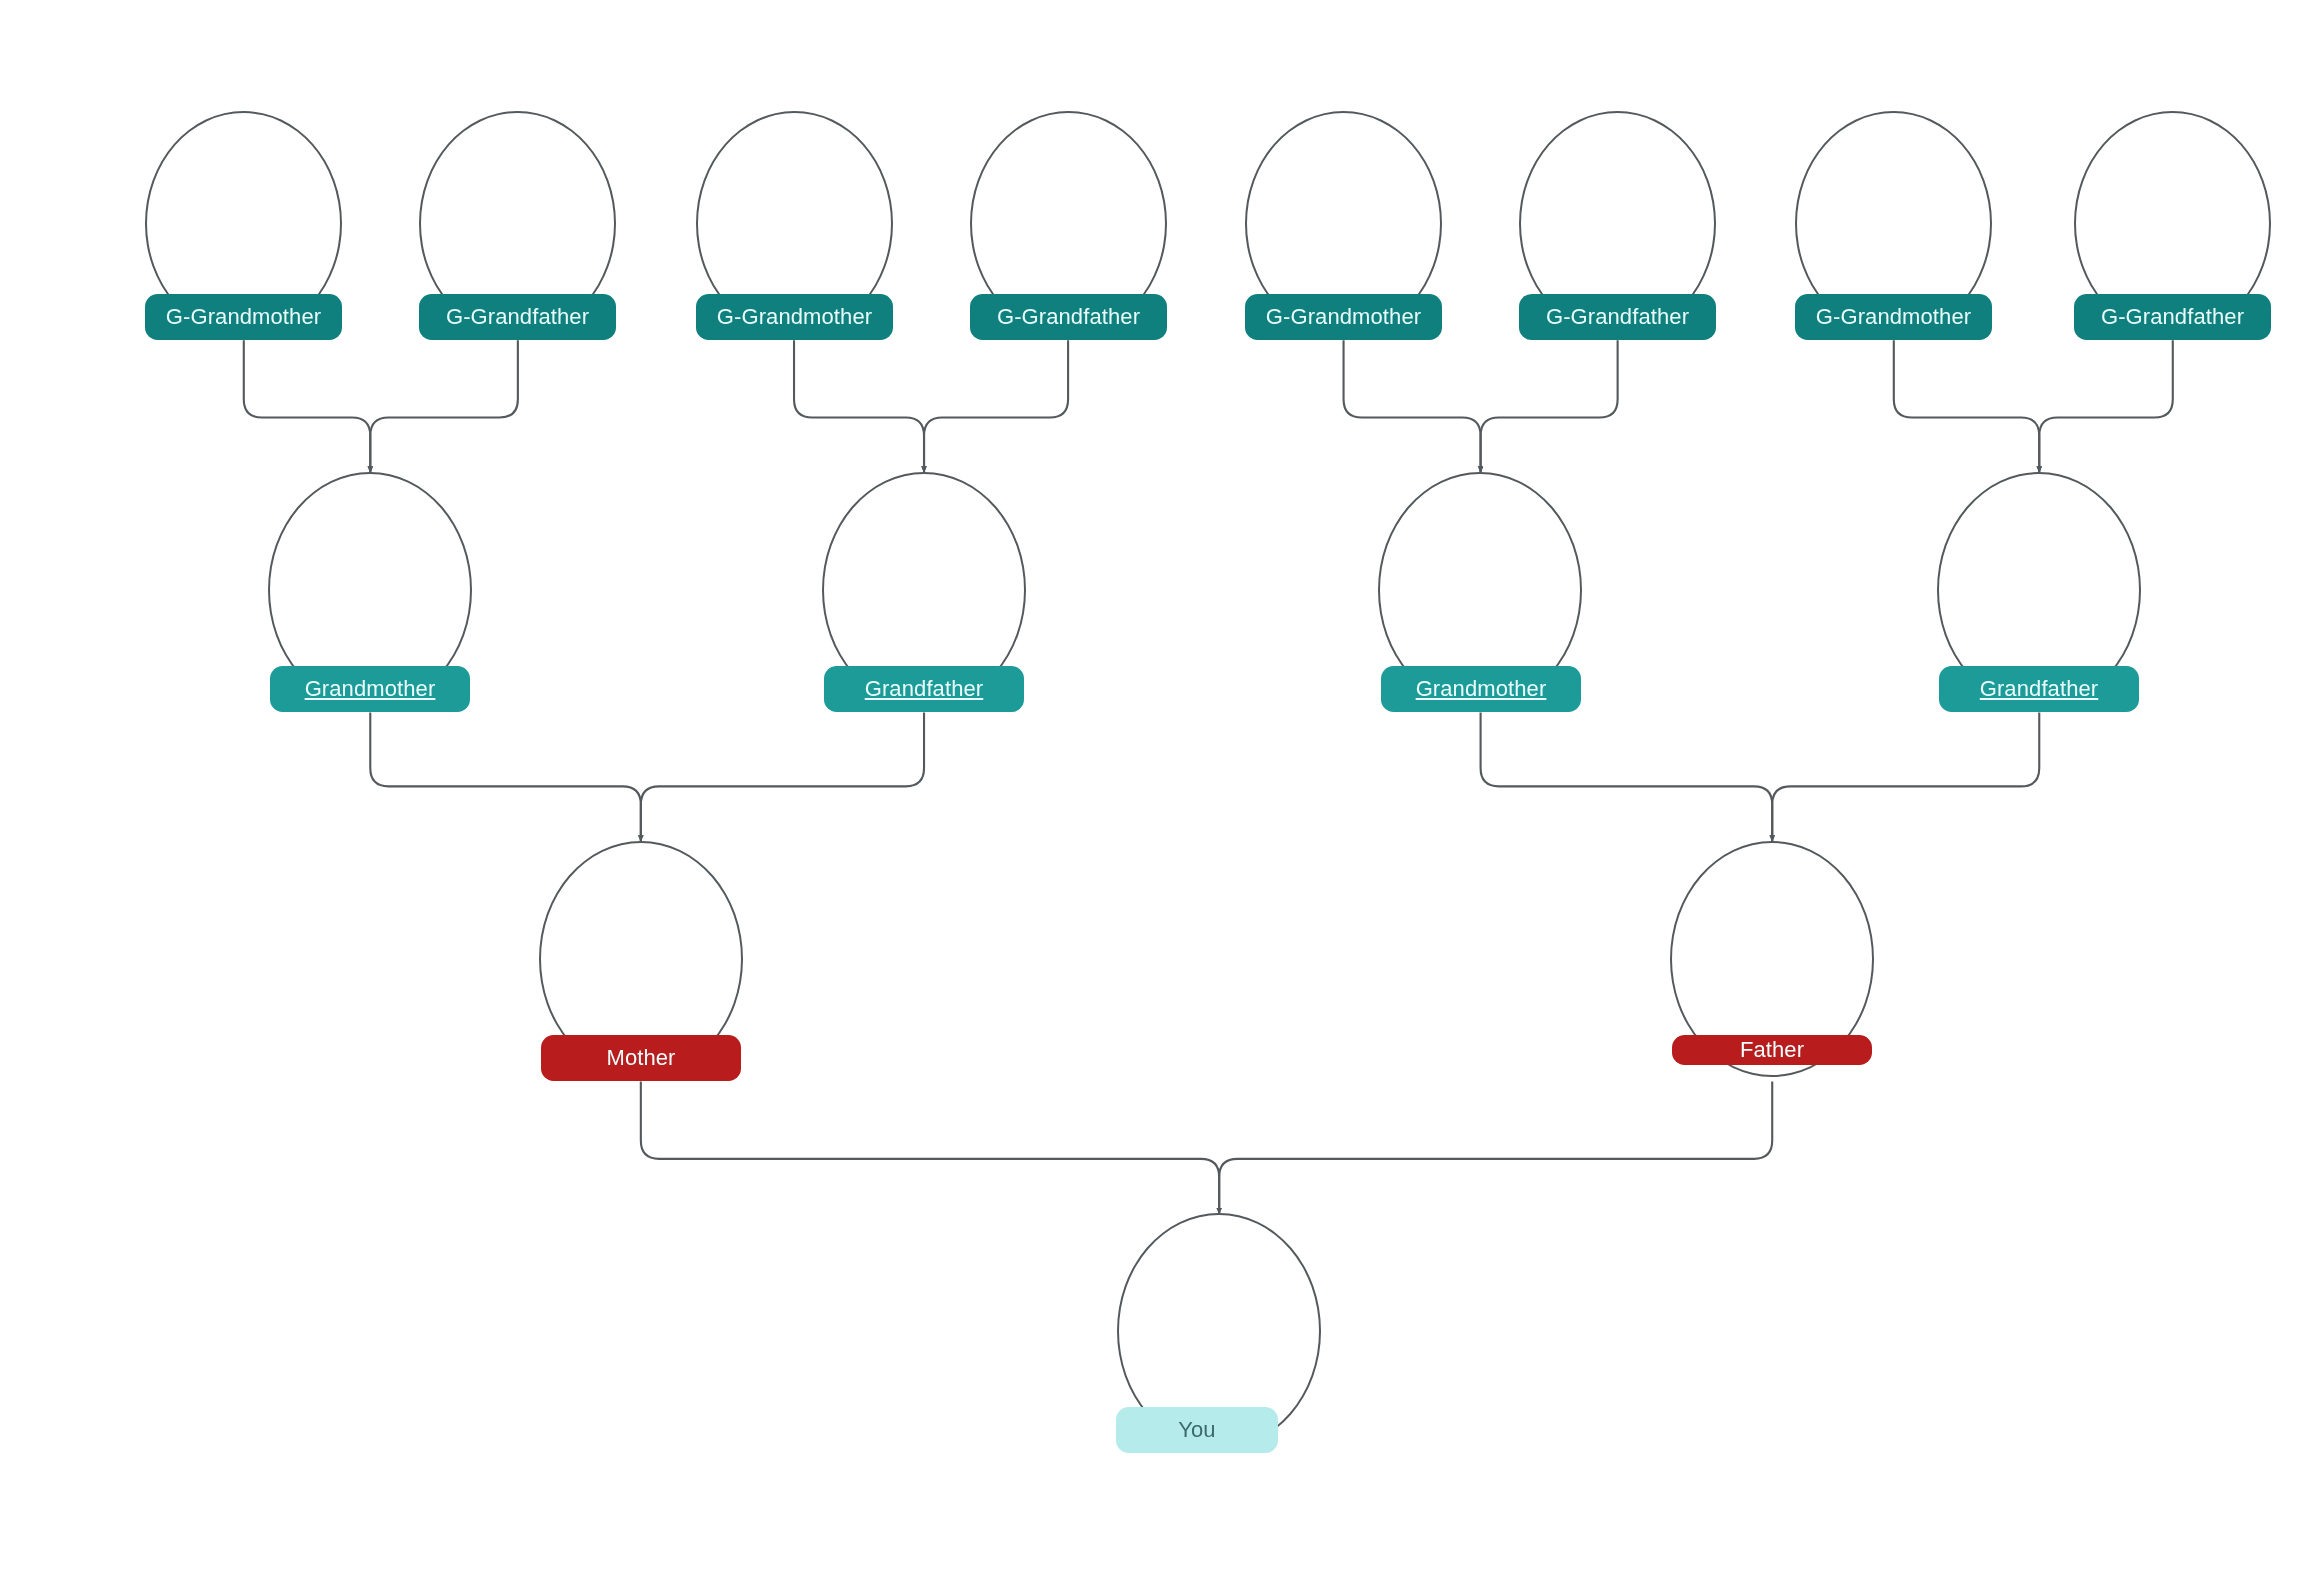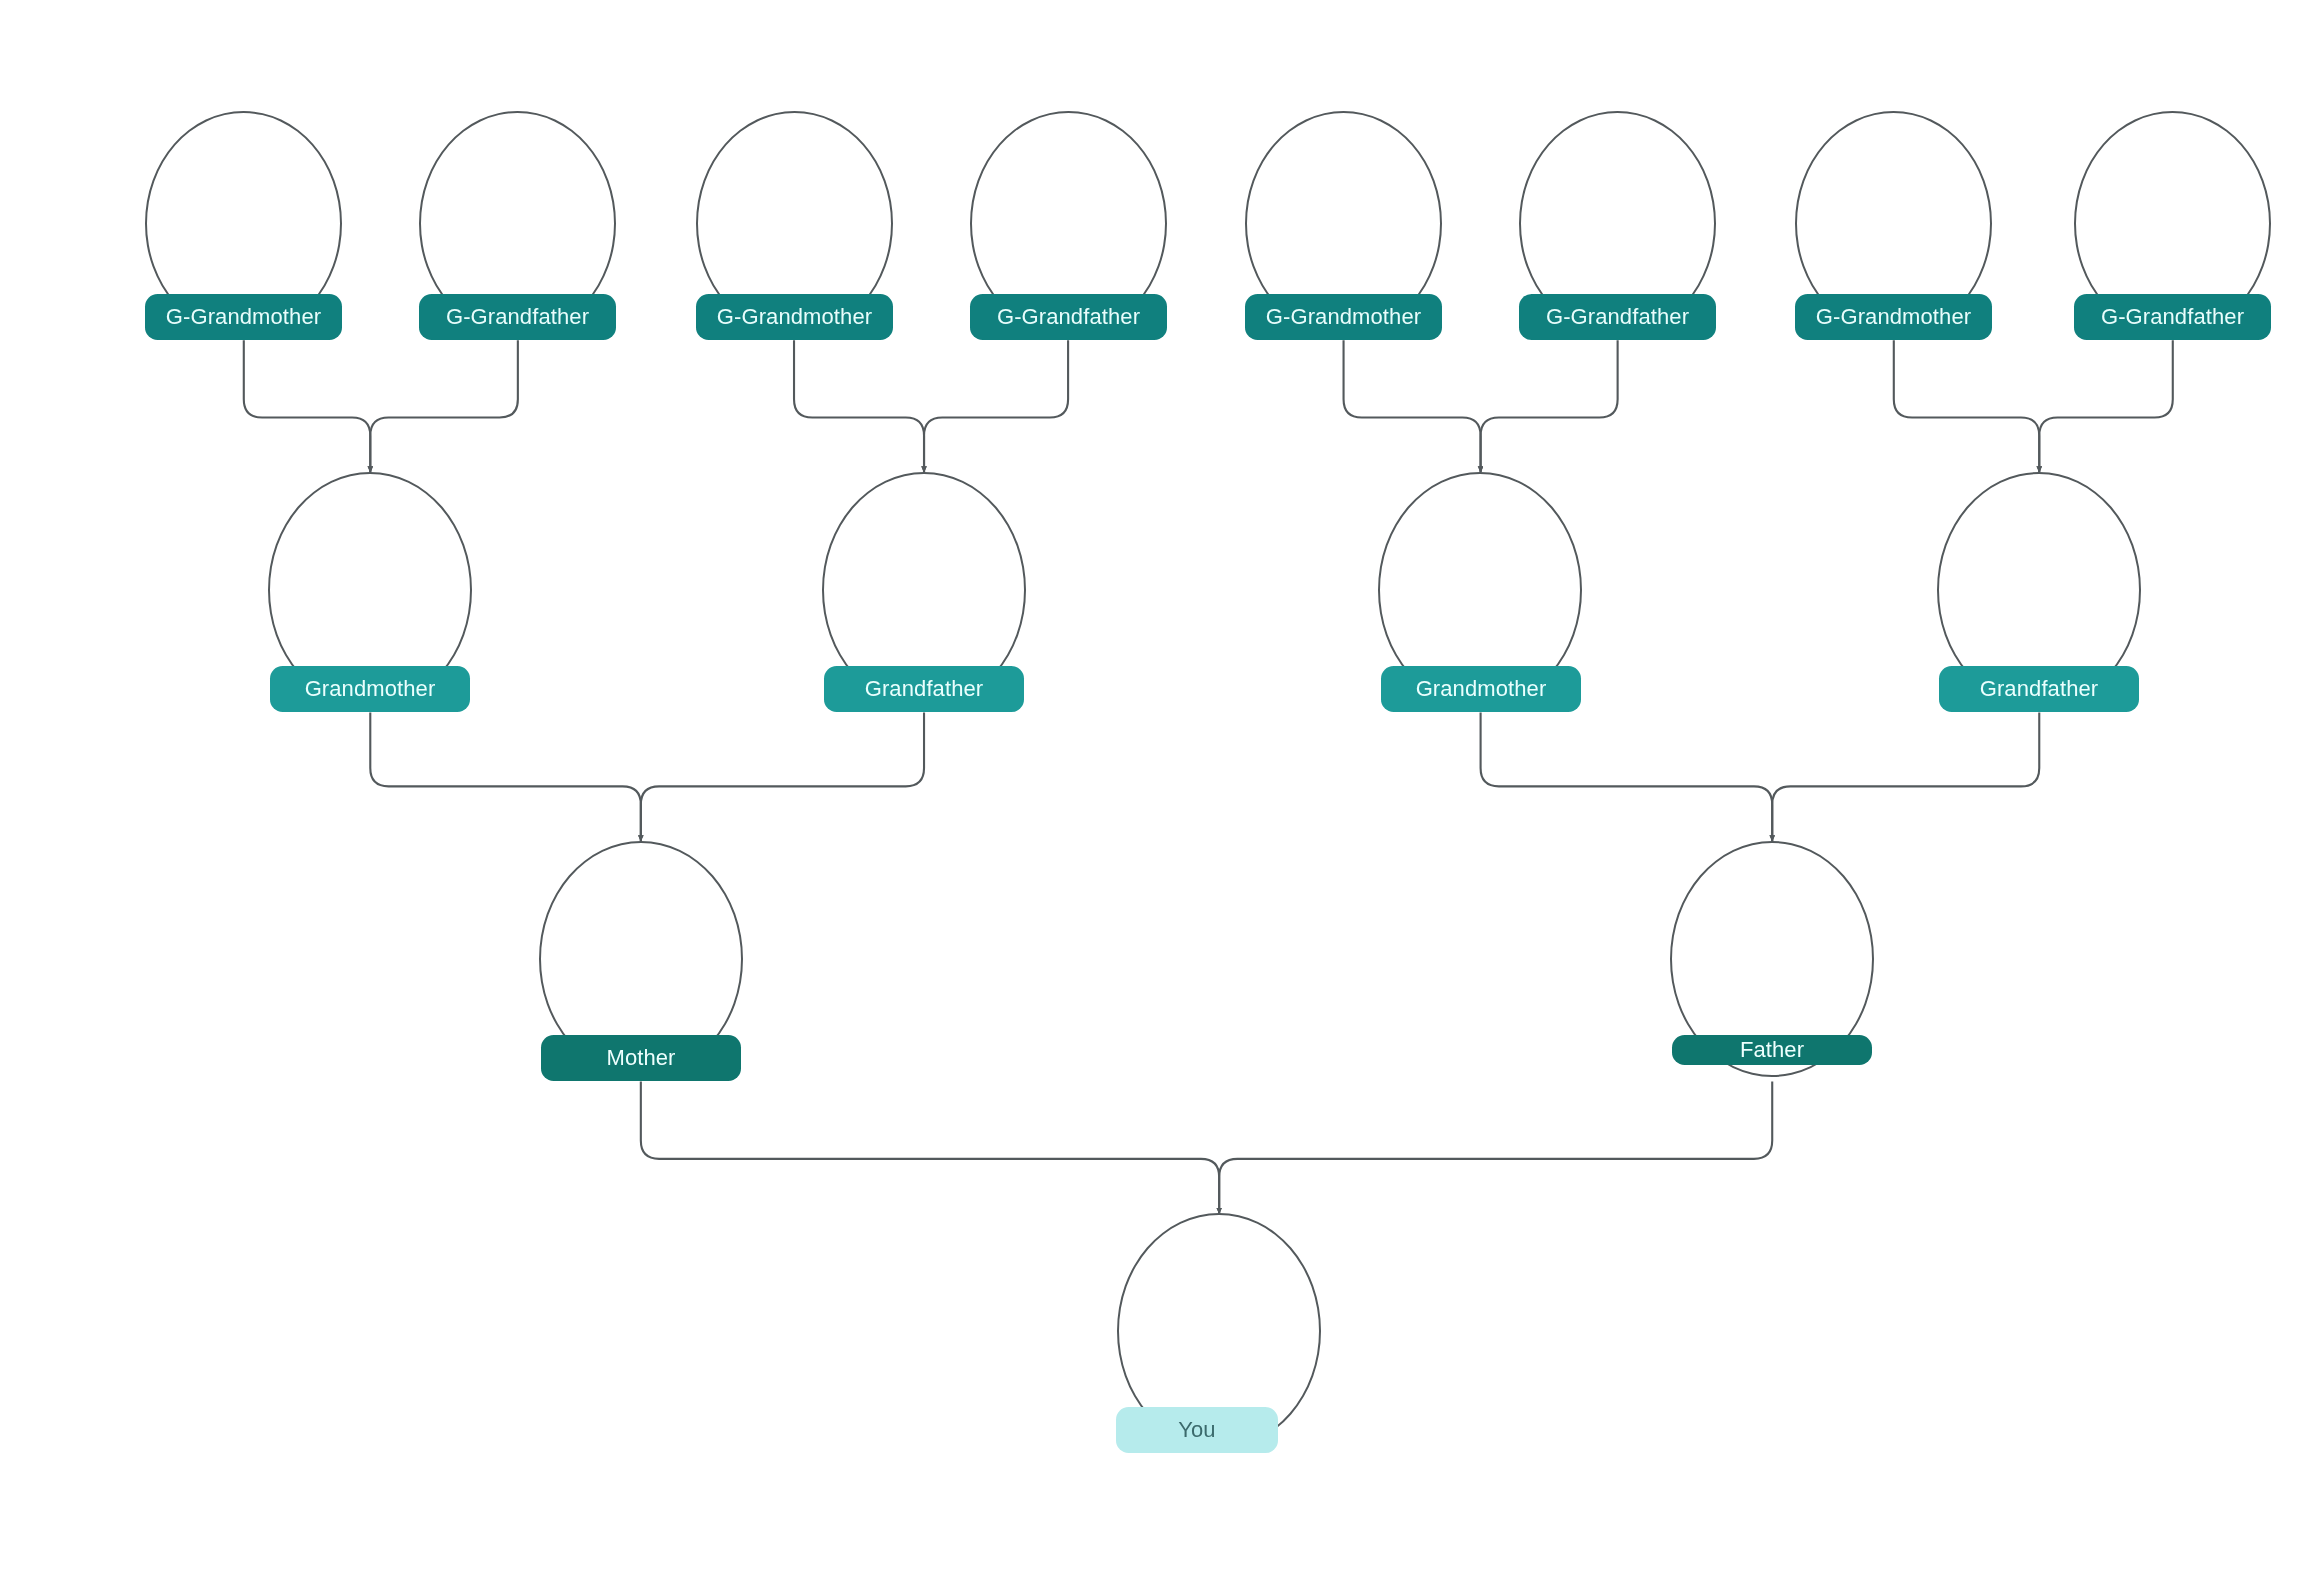--- a/index.html
+++ b/index.html
@@ -49,23 +49,24 @@
   }
   .lvl-ggp .node-label {
     background: #10807e;
     color: #e8fdfc;
     font-size: 22px;
   }
   .lvl-gp .node-label {
     background: #1d9b99;
     color: #eafffe;
     font-size: 22px;
+    text-decoration: underline;
   }
   .lvl-parent .node-label {
-    background: #0f766e;
+    background: #b91c1c;
     color: #eefffe;
     font-size: 22px;
   }
   .lvl-self .node-label {
     background: #b6ebec;
     color: #3b6a6c;
     font-size: 22px;
   }
 </style>
 </head>

